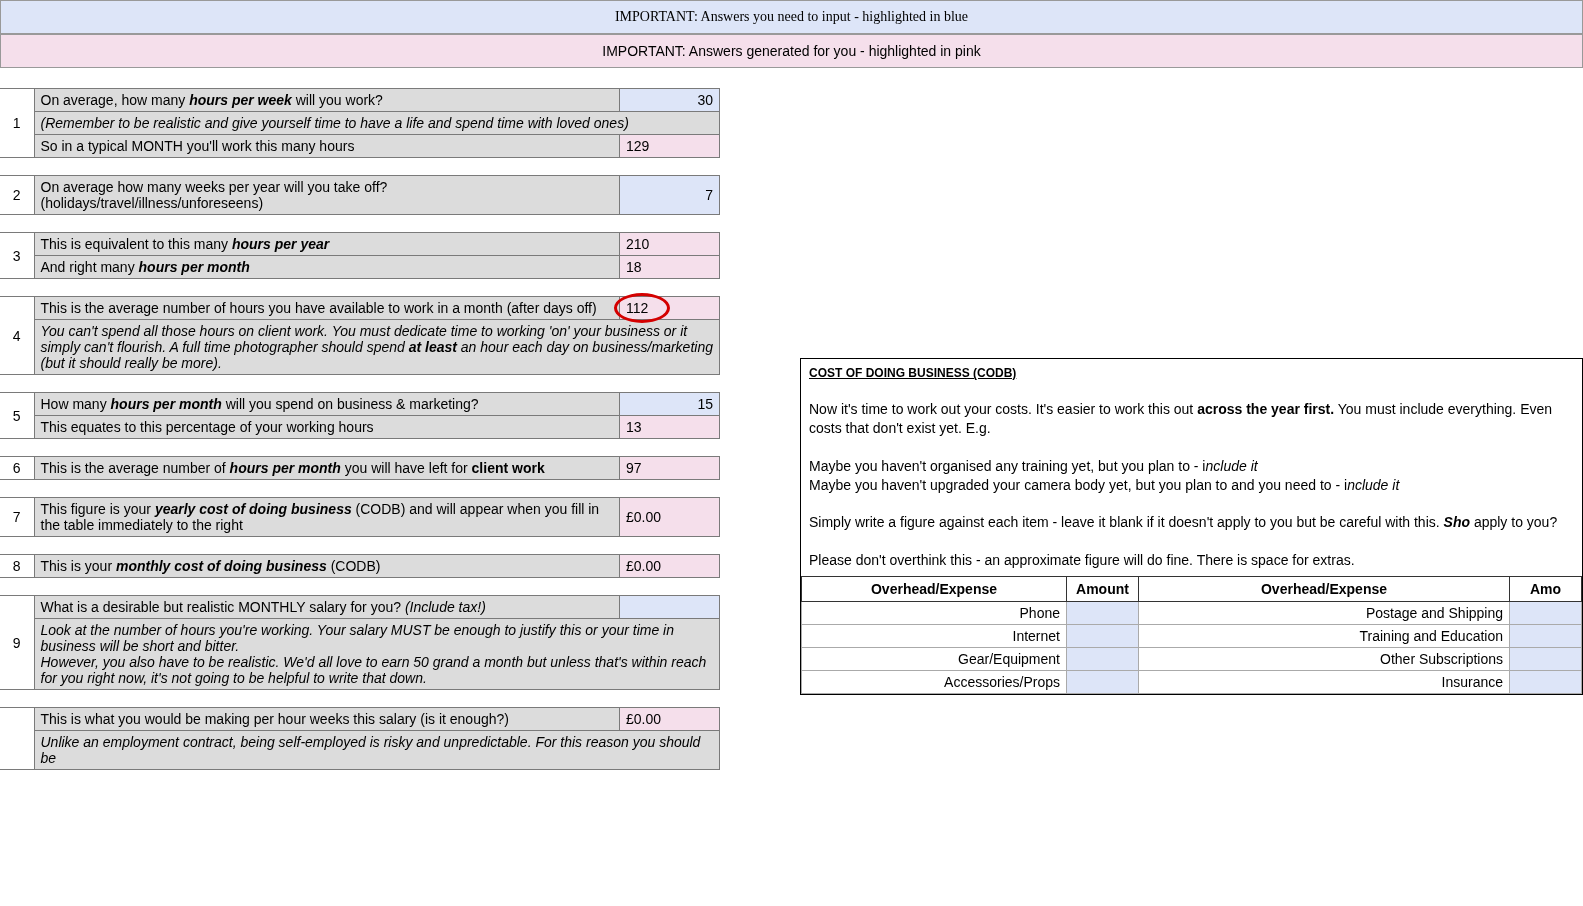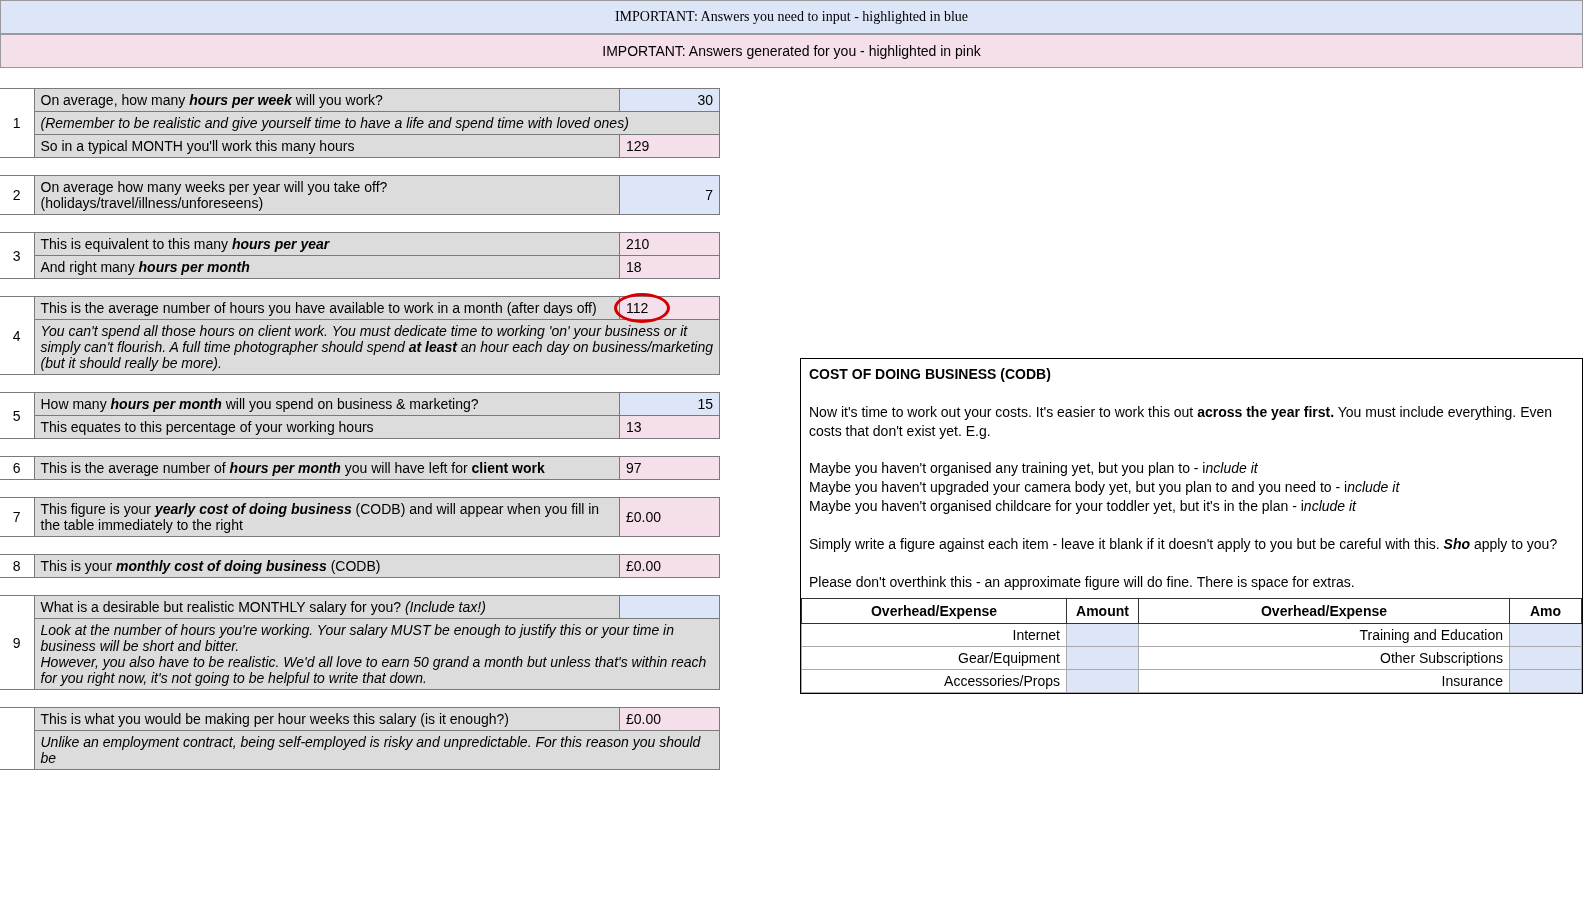--- a/index.html
+++ b/index.html
@@ -15,21 +15,21 @@
 td.rownum { width: 34px; text-align: center; background: #fff; border-left: none !important; }
 td.label { background: #dcdcdc; }
 td.input-blue { background: #dde5f8; text-align: right; width: 100px; }
 td.output-pink { background: #f5dfeb; text-align: left; width: 100px; }
 td.spacer { border: none !important; height: 18px; }
 .italic { font-style: italic; }
 strong { font-weight: bold; }
 .circle-anno { position: absolute; border: 3px solid #d40000; border-radius: 50%; width: 56px; height: 30px; pointer-events: none; }
 .codb-box { border: 1px solid #000; margin-top: 290px; background: #fff; }
 .codb-box .pad { padding: 6px 8px; font-size: 14px; line-height: 1.35; }
-.codb-title { font-weight: bold; font-size: 14px; }
+.codb-title { font-weight: bold; font-size: 12px; text-decoration: underline; }
 table.codbgrid { border-collapse: collapse; width: 100%; }
 table.codbgrid th { border: 1px solid #333; background: #fff; font-weight: bold; padding: 4px; text-align: center; }
 table.codbgrid td { border: 1px solid #aaa; padding: 3px 6px; }
 td.exp-label { text-align: right; background: #fff; }
 td.exp-amt { background: #dde5f8; width: 72px; }
 .right-col { overflow: hidden; }
 </style>
 </head>
 <body>
 
@@ -158,33 +158,39 @@
 </div>
 
 <div class="right-col">
 
 <div class="codb-box">
   <div class="pad">
     <div class="codb-title">COST OF DOING BUSINESS (CODB)</div><br>
     <div><span>Now it's time to work out your costs. It's easier to work this out </span><strong>across the year first.</strong><span> You must include everything. Even costs that don't exist yet. E.g.</span></div><br>
     <div><span>Maybe you haven't organised any training yet, but you plan to - i</span><em>nclude it</em></div>
     <div><span>Maybe you haven't upgraded your camera body yet, but you plan to and you need to - i</span><em>nclude it</em></div>
-    <div><span>Maybe you haven't organised childcare for your toddler yet, but it's in the plan - i</span><em>nclude it</em></div><br>
+    <br>
     <div><span>Simply write a figure against each item - leave it blank if it doesn't apply to you but be careful with this. </span><strong><em>Sho</em></strong><span> apply to you?</span></div><br>
     <div>Please don't overthink this - an approximate figure will do fine. There is space for extras.</div>
   </div>
   <table class="codbgrid">
     <tbody>
             <tr>
       <th style="width:265px">Overhead/Expense</th>
       <th style="width:72px">Amount</th>
       <th>Overhead/Expense</th>
       <th style="width:40px">Amo</th>
     </tr>
     <tr>
+              <td class="exp-label">Phone</td>
+              <td class="exp-amt"></td>
+              <td class="exp-label">Postage and Shipping</td>
+              <td class="exp-amt"></td>
+            </tr>
+    <tr>
               <td class="exp-label">Internet</td>
               <td class="exp-amt"></td>
               <td class="exp-label">Training and Education</td>
               <td class="exp-amt"></td>
             </tr>
     <tr>
               <td class="exp-label">Gear/Equipment</td>
               <td class="exp-amt"></td>
               <td class="exp-label">Other Subscriptions</td>
               <td class="exp-amt"></td>

